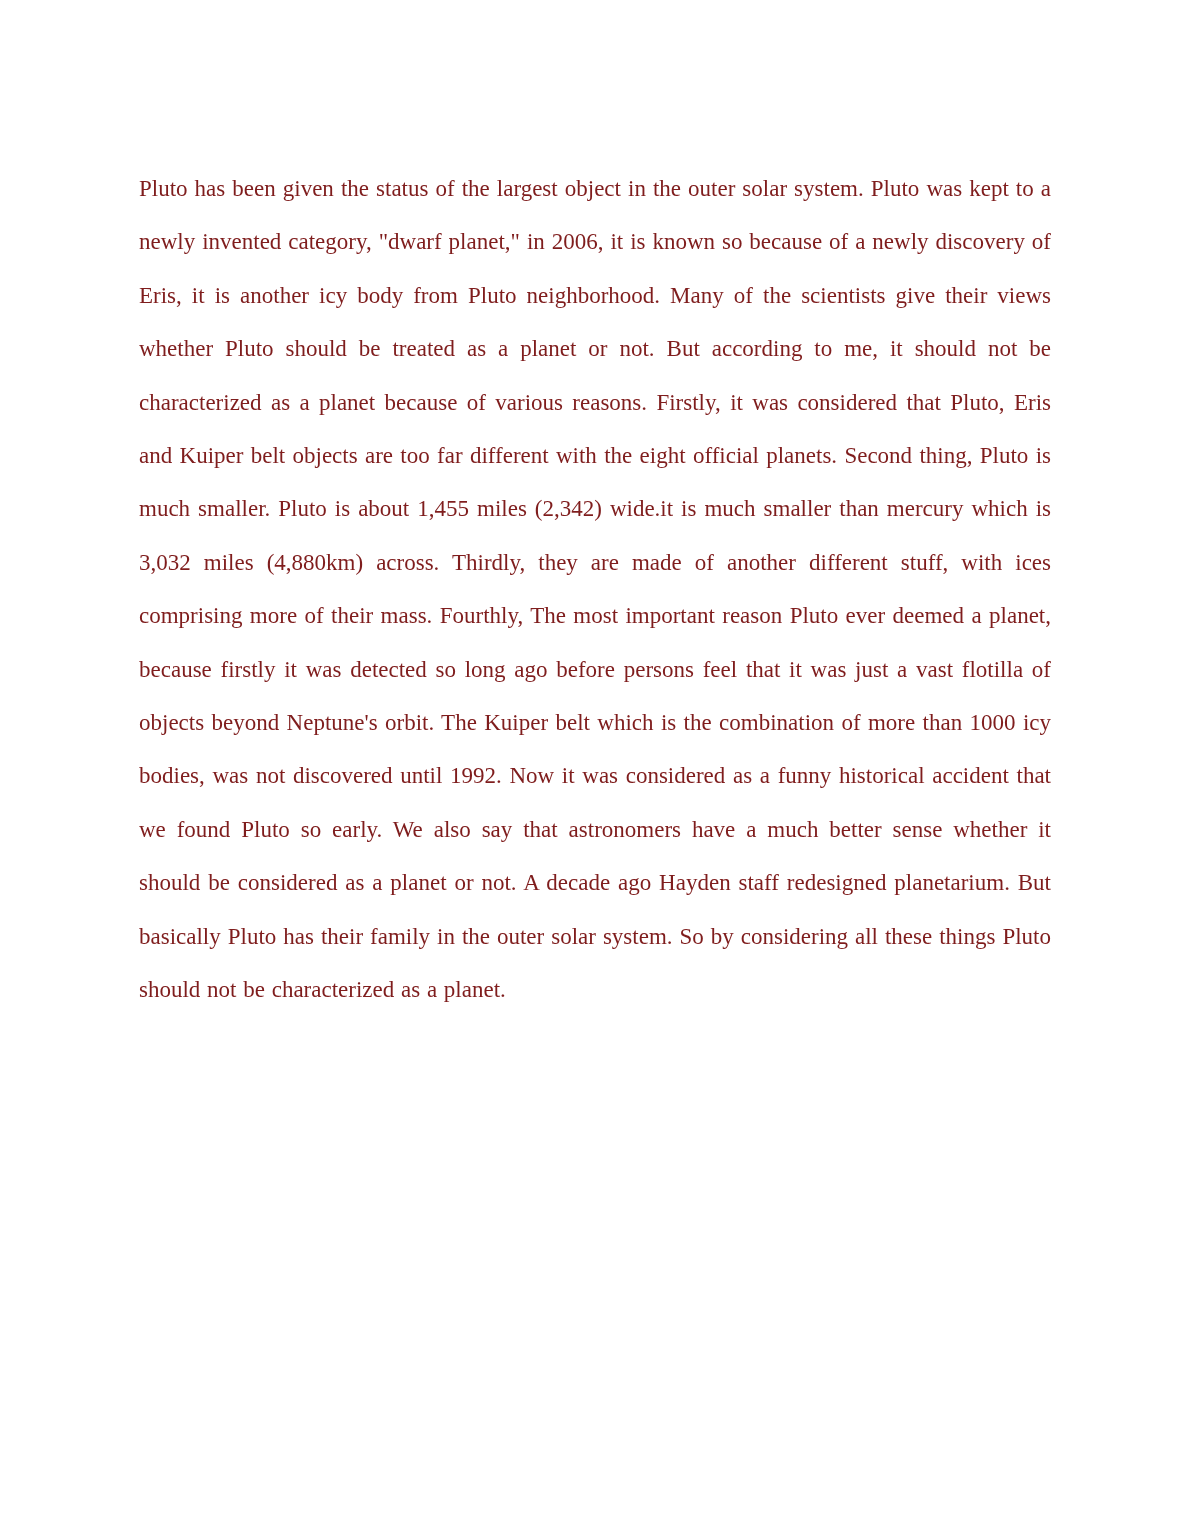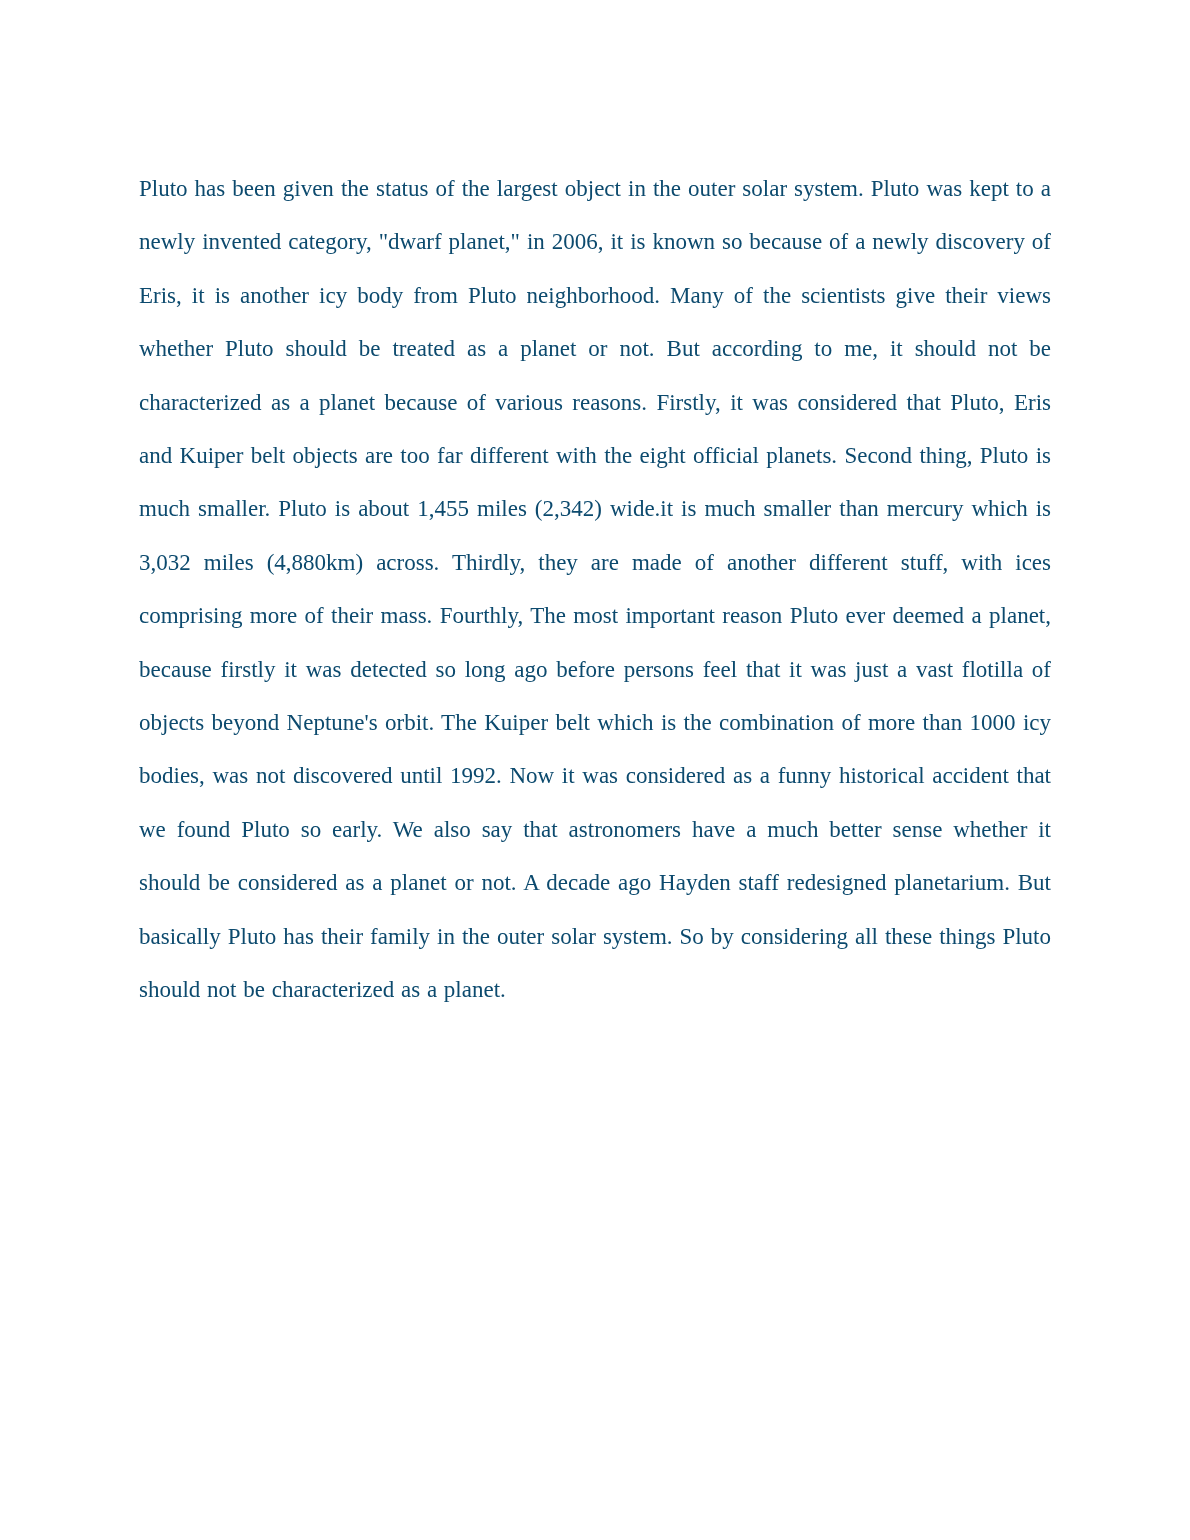--- a/index.html
+++ b/index.html
@@ -22,21 +22,21 @@
     background: #ffffff;
   }
   .essay {
     position: absolute;
     top: 162px;
     left: 139px;
     width: 912px;
     margin: 0;
     font-size: 23px;
     line-height: 53.4px;
-    color: #0c4a6e;
+    color: #7f1d1d;
     text-align: justify;
     word-spacing: 1px;
   }
 </style>
 </head>
 <body>
 
 <div class="page">
   <p class="essay">Pluto has been given the status of the largest object in the outer solar system. Pluto was kept to a newly invented category, "dwarf planet," in 2006, it is known so because of a newly discovery of Eris, it is another icy body from Pluto neighborhood. Many of the scientists give their views whether Pluto should be treated as a planet or not. But according to me, it should not be characterized as a planet because of various reasons. Firstly, it was considered that Pluto, Eris and Kuiper belt objects are too far different with the eight official planets. Second thing, Pluto is much smaller. Pluto is about 1,455 miles (2,342) wide.it is much smaller than mercury which is 3,032 miles (4,880km) across. Thirdly, they are made of another different stuff, with ices comprising more of their mass. Fourthly, The most important reason Pluto ever deemed a planet, because firstly it was detected so long ago before persons feel that it was just a vast flotilla of objects beyond Neptune's orbit. The Kuiper belt which is the combination of more than 1000 icy bodies, was not discovered until 1992. Now it was considered as a funny historical accident that we found Pluto so early. We also say that astronomers have a much better sense whether it should be considered as a planet or not. A decade ago Hayden staff redesigned planetarium. But basically Pluto has their family in the outer solar system. So by considering all these things Pluto should not be characterized as a planet.</p>
 </div>

